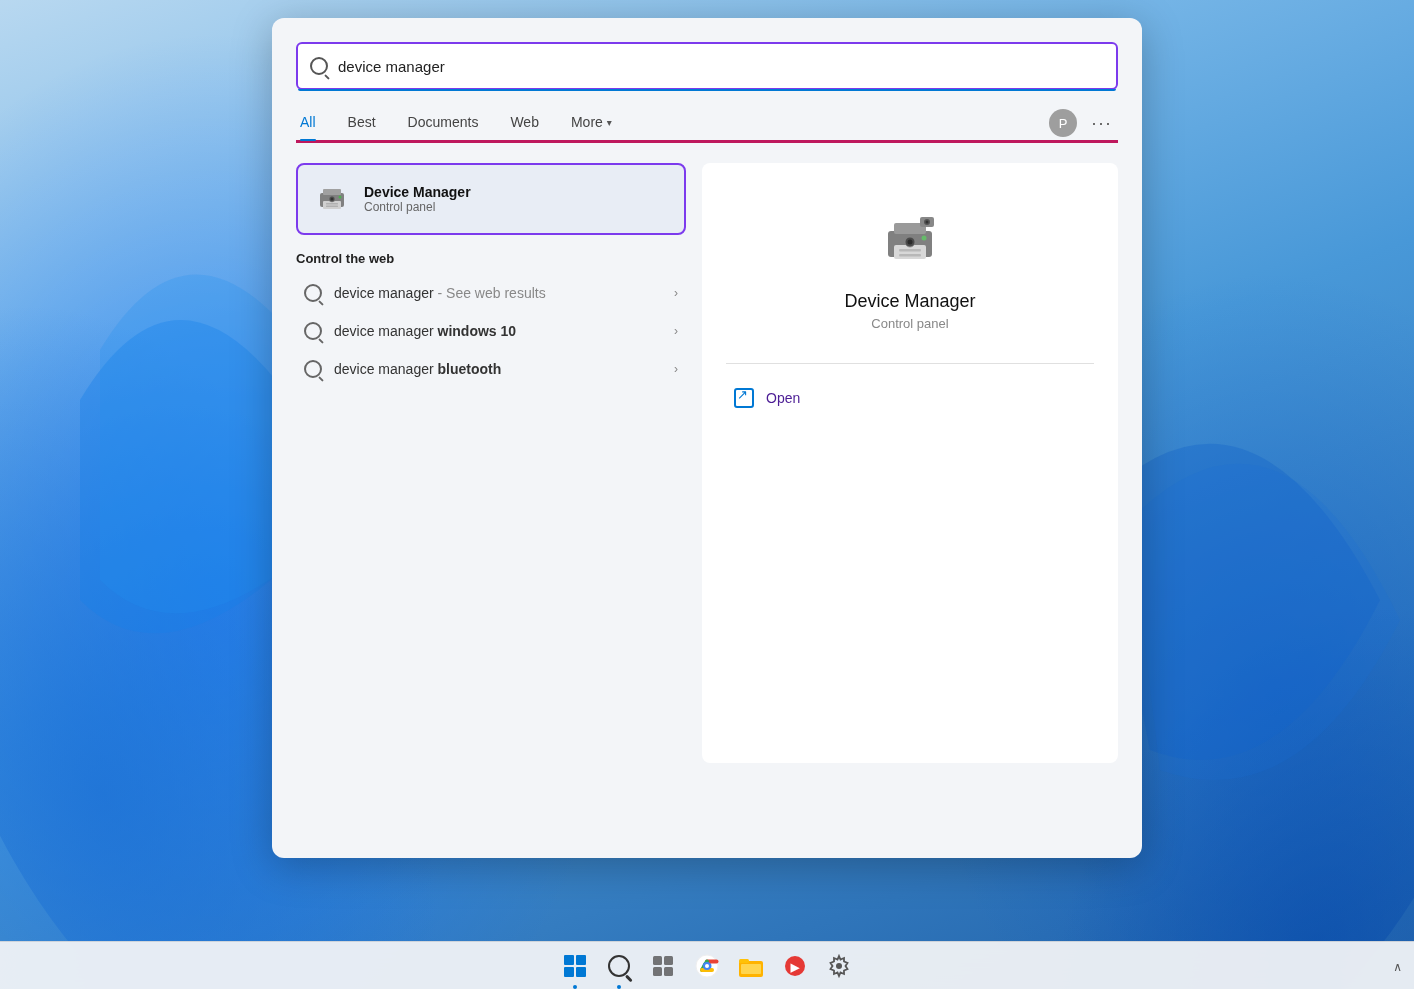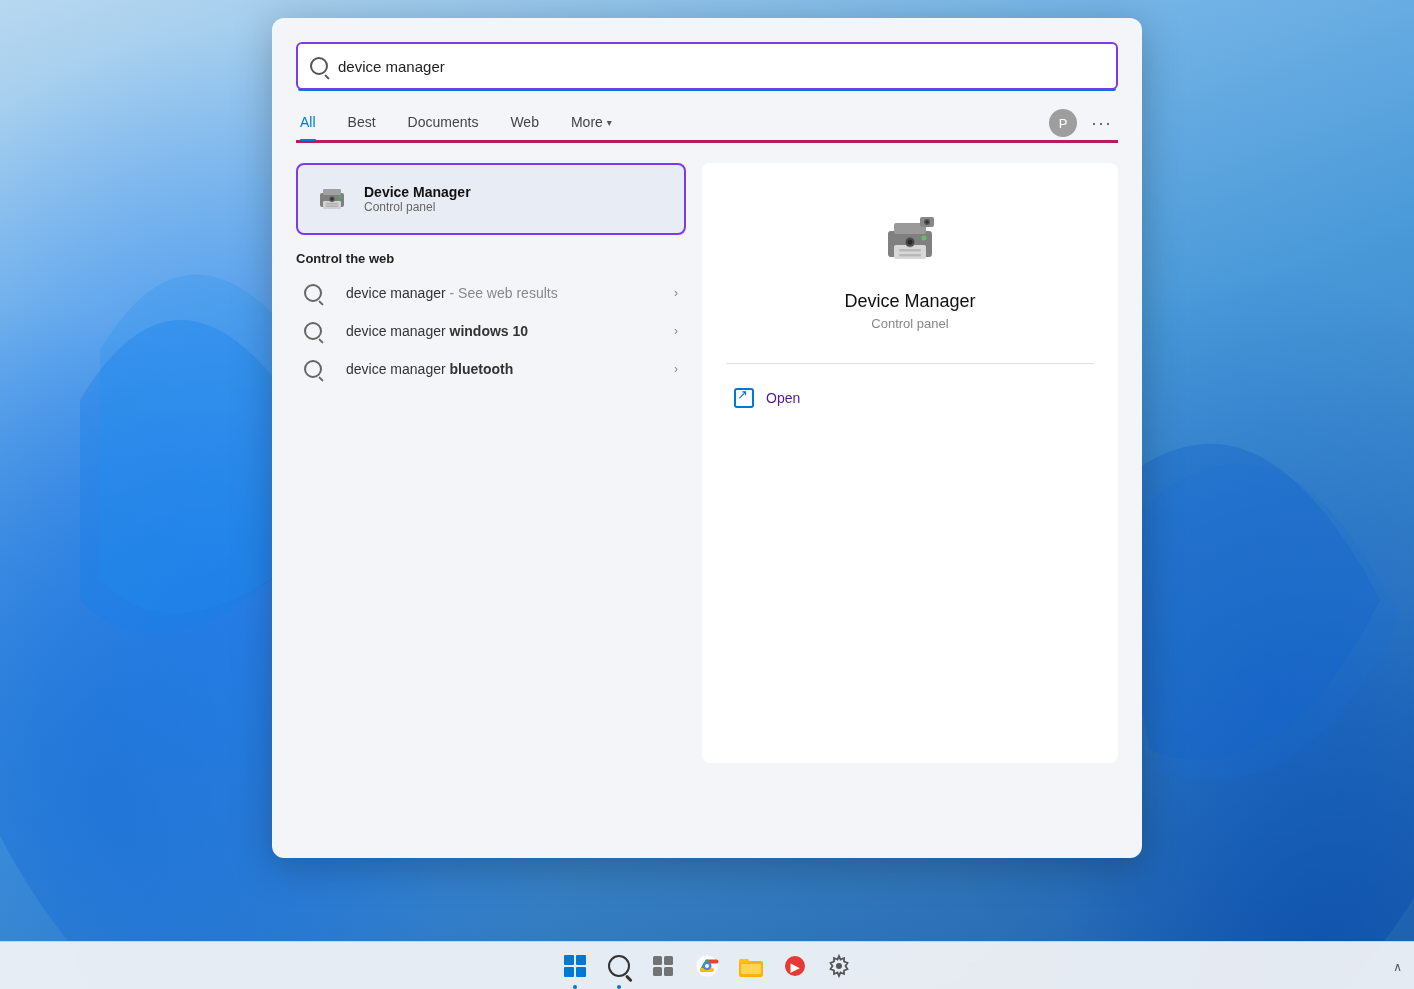--- a/index.html
+++ b/index.html
@@ -261,21 +261,21 @@
       color: #666;
     }
 
     
     .web-search-list {
       list-style: none;
     }
     .web-search-item {
       display: flex;
       align-items: center;
-      gap: 24px;
+      gap: 12px;
       padding: 10px 8px;
       border-radius: 6px;
       cursor: pointer;
     }
 
     .web-search-icon {
       width: 18px;
       height: 18px;
       border: 2px solid #666;
       border-radius: 50%;

